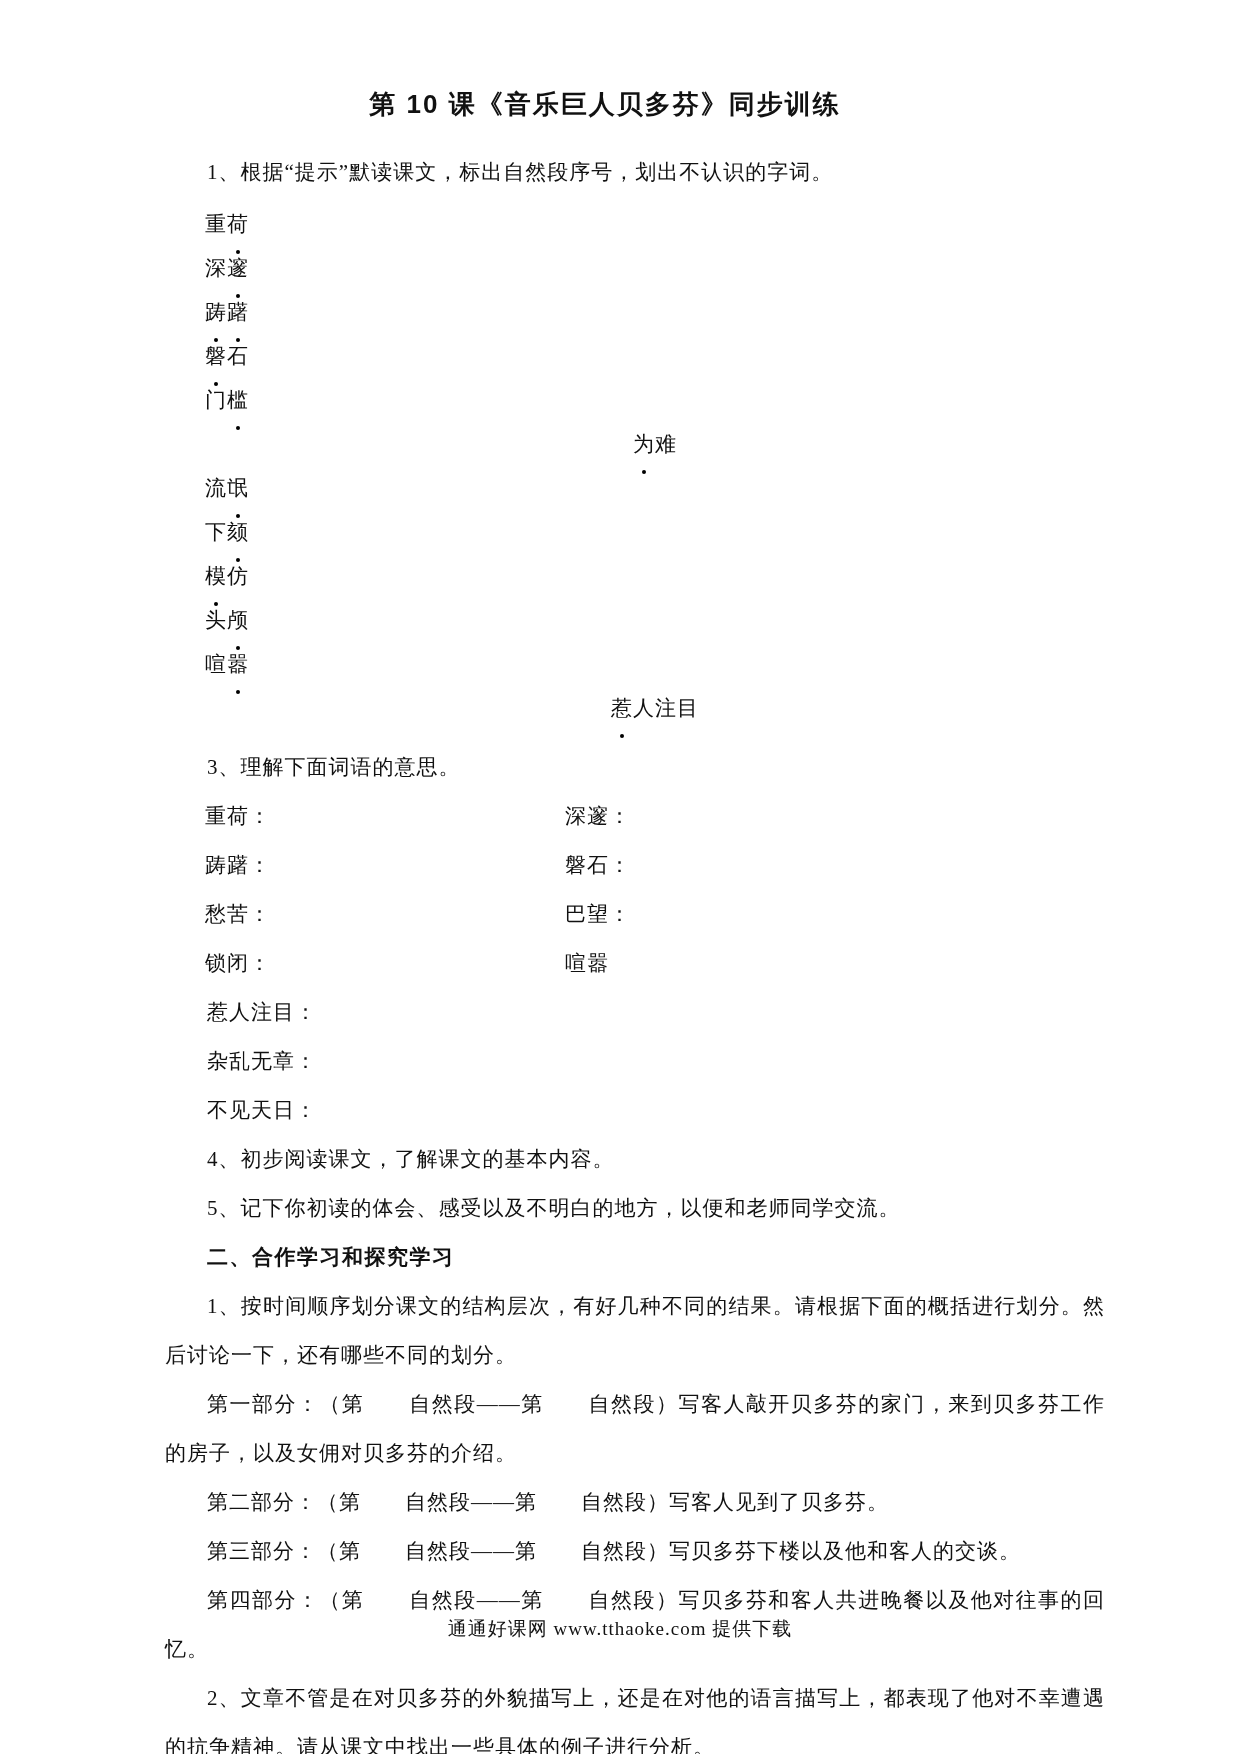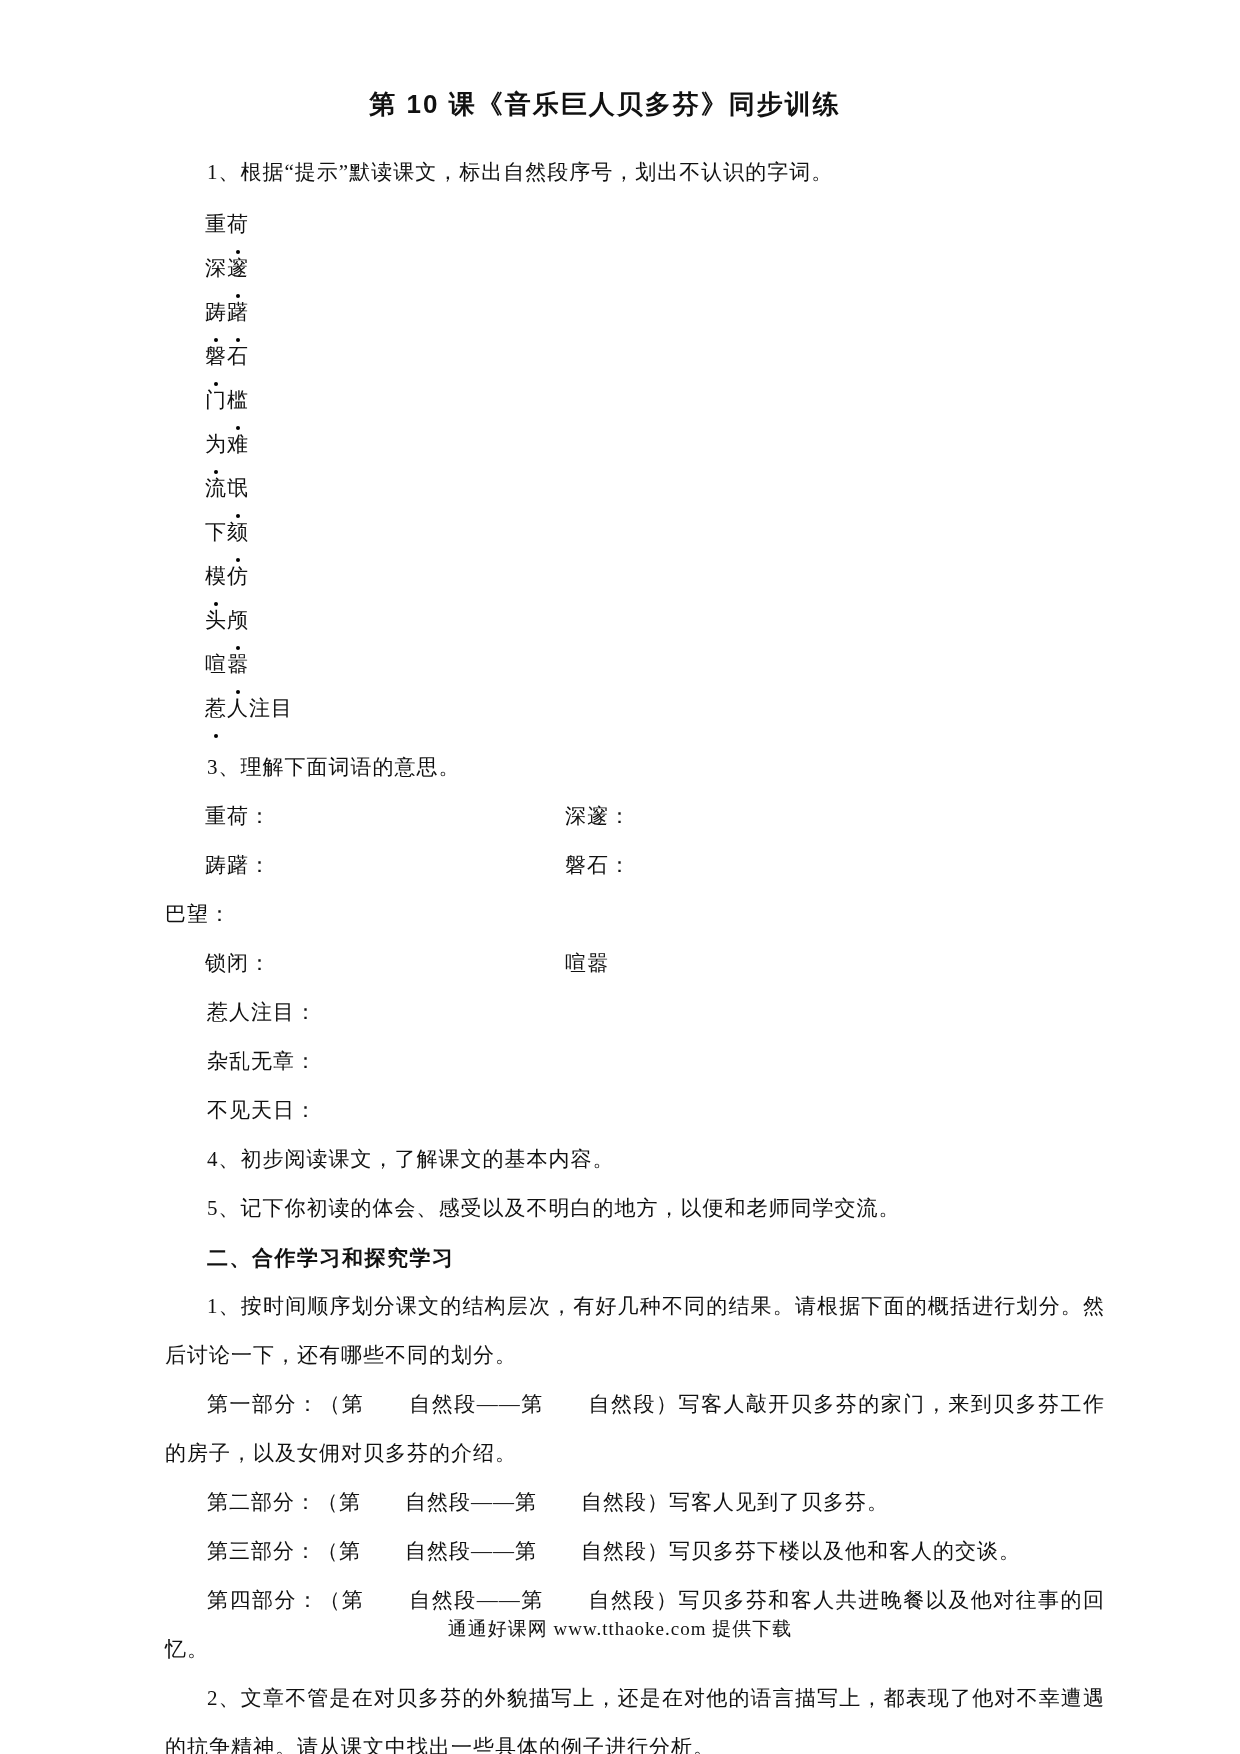--- a/index.html
+++ b/index.html
@@ -22,27 +22,27 @@
     font-weight:bold;
     text-align:center;
     margin:0 60px 26px 0;
     letter-spacing:2px;
     line-height:36px;
   }
   .para { margin:0; line-height:49px; text-align:justify; }
   .indent { text-indent:42px; }
   .heading2 {
     font-weight:bold;
-    font-family:Liberation Sans, sans-serif;
+    font-family:Liberation Serif, serif;
     letter-spacing:1.5px;
   }
   .word-rows { margin:5px 0 13px 0; }
   .word-row { display:flex; line-height:44px; margin-left:40px;flex-direction:column; }
   .word-cell { width:123px; white-space:nowrap; }
-  .word-cell:last-child { width:auto; }
+  .word-cell:last-child { width:auto;text-align:center; }
   .emph { position:relative; display:inline-block; }
   .emph::after {
     content:"";
     position:absolute;
     left:50%;
     bottom:-8px;
     width:4px;
     height:4px;
     margin-left:-2px;
     border-radius:50%;
@@ -95,20 +95,21 @@
   <div>
       <div class="def-row">
         <span class="def-left">重荷：</span>
         <span class="def-right">深邃：</span>
       </div>
       <div class="def-row">
         <span class="def-left">踌躇：</span>
         <span class="def-right">磐石：</span>
       </div>
       <div class="def-row">
+        <span class="def-left">愁苦：</span>
         <span class="def-right">巴望：</span>
       </div>
       <div class="def-row">
         <span class="def-left">锁闭：</span>
         <span class="def-right">喧嚣</span>
       </div>
     </div>
   <div>
       <p class="para indent">惹人注目：</p>
       <p class="para indent">杂乱无章：</p>

